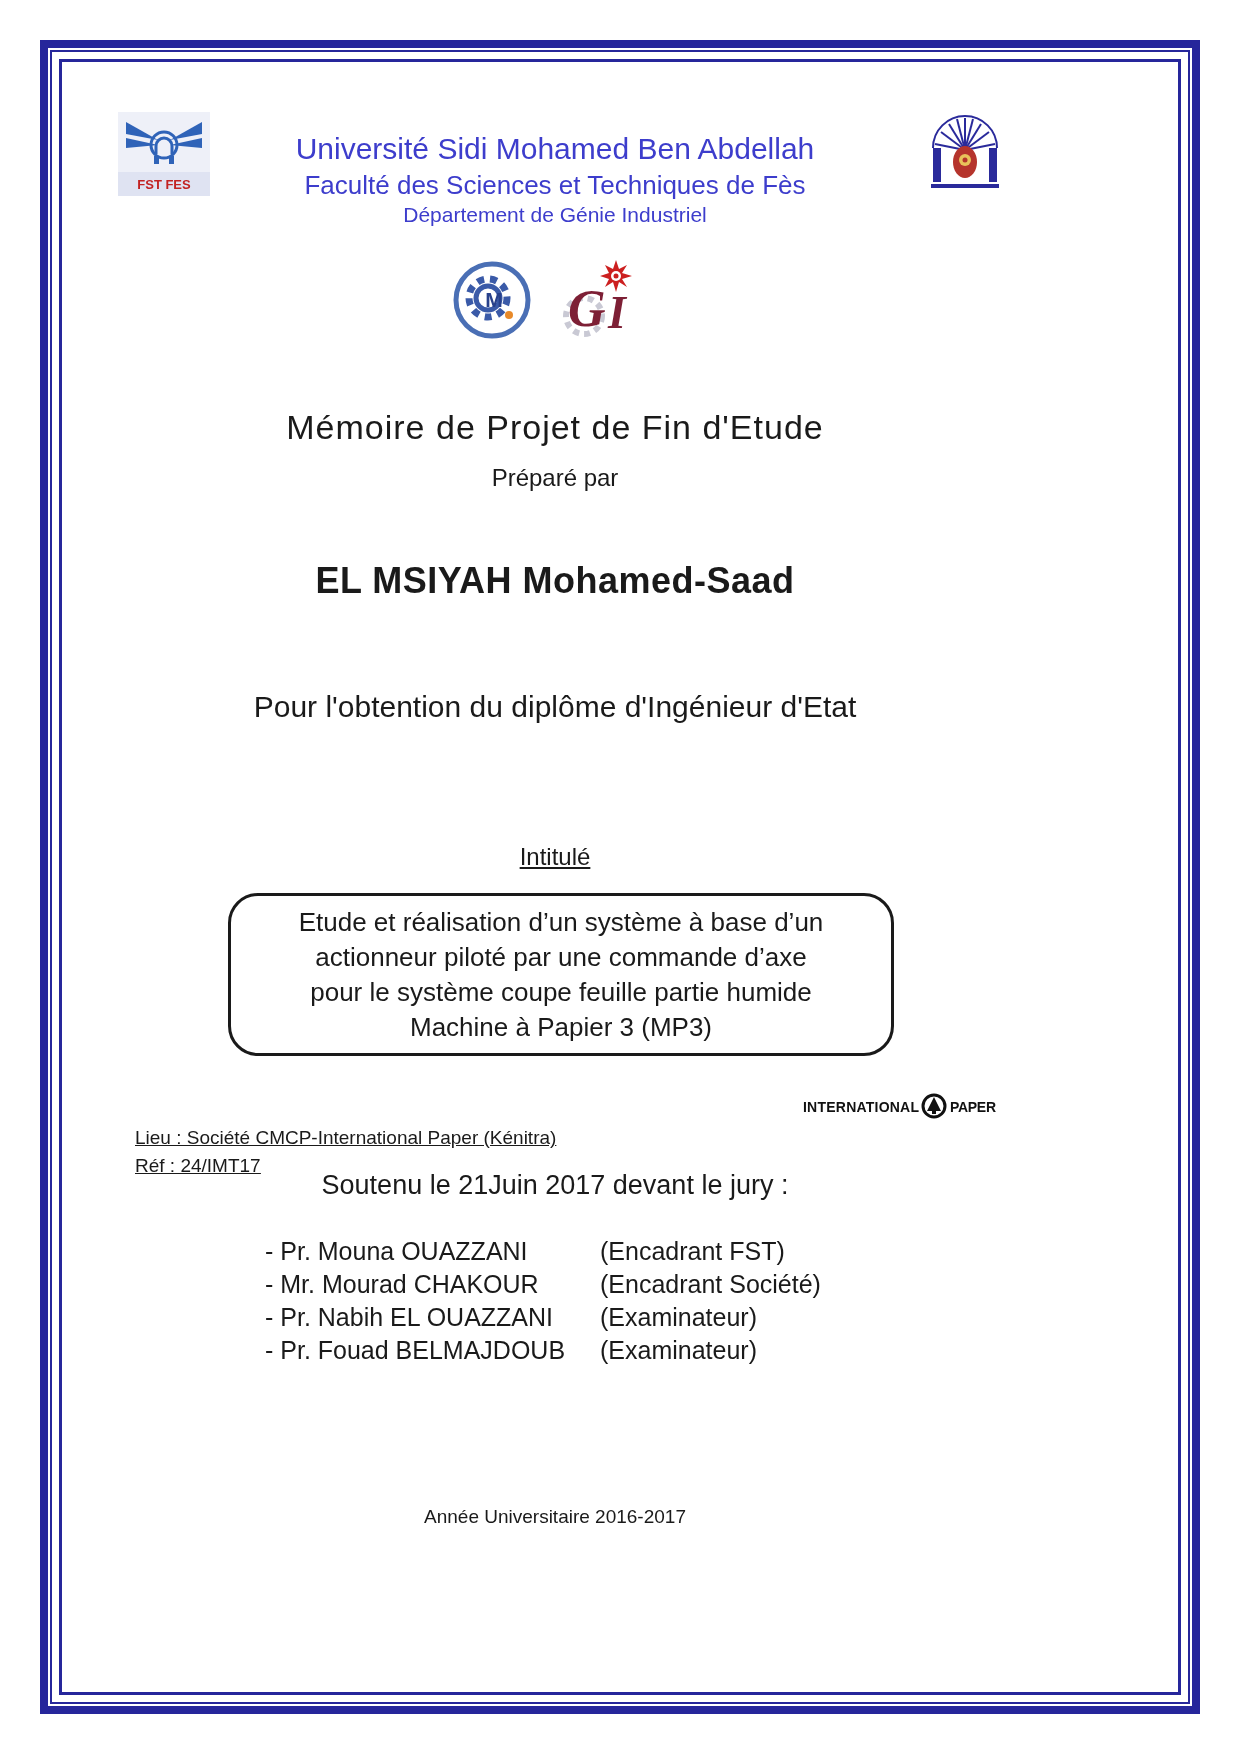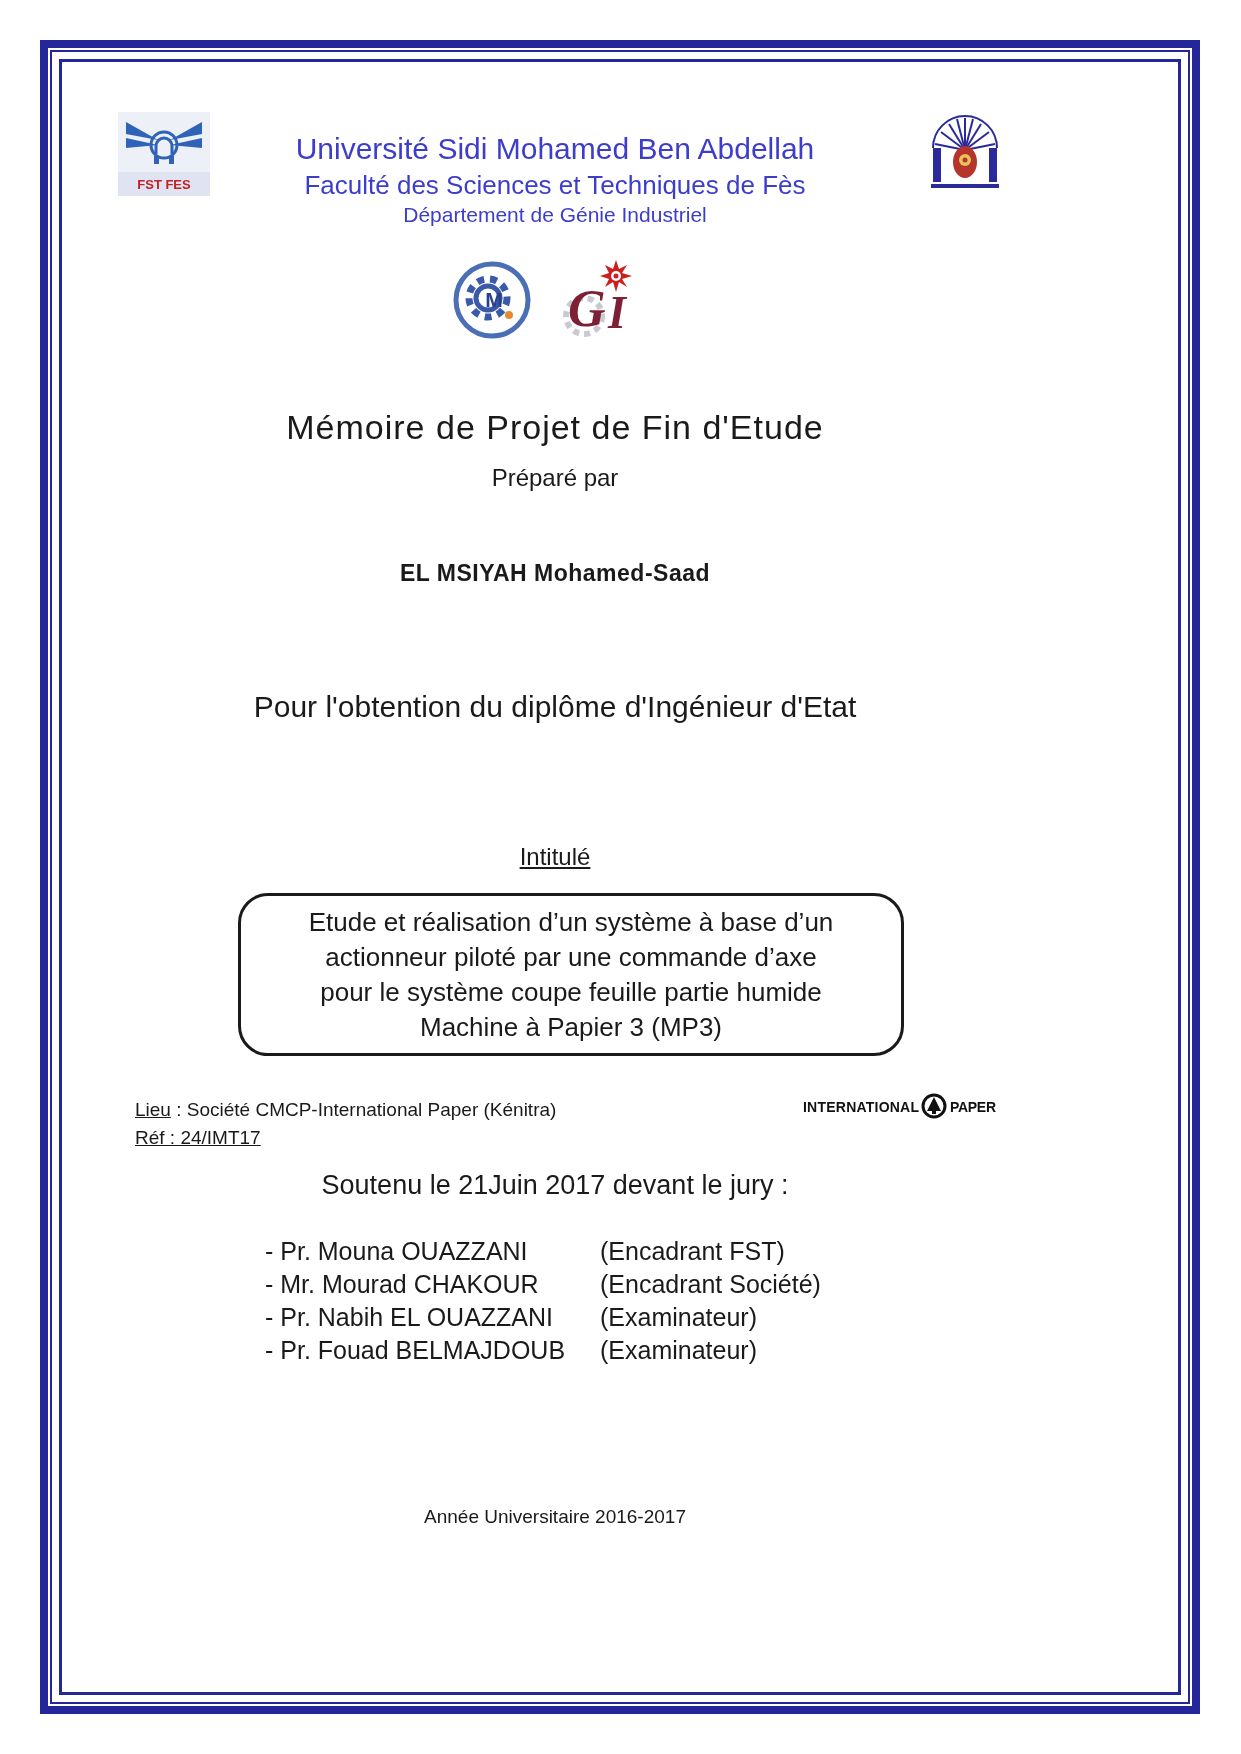--- a/index.html
+++ b/index.html
@@ -26,34 +26,34 @@
   .hl3 { top:203px; font-size:21px; color:var(--header-color,#3d3dcc); }
 
   .logo { position:absolute; }
   .logo-fst  { left:118px; top:112px; width:92px;  height:64px; }
   .logo-seal { left:922px; top:108px; width:86px;  height:88px; }
   .logo-gear { left:452px; top:260px; width:80px;  height:80px; }
   .logo-gi   { left:554px; top:256px; width:92px;  height:90px; }
 
   .memoire   { top:408px; font-size:34px; letter-spacing:1px; }
   .prepare   { top:452px; font-size:24px;margin-top:12px; }
-  .author    { top:560px; font-size:23px; font-weight:bold; letter-spacing:0.5px; }
+  .author    { top:560px; font-size:36px; font-weight:bold; letter-spacing:0.5px; }
   .degree    { top:690px; font-size:30px; }
   .specialty { top:740px; font-size:22px; }
   .intitule  { top:843px; font-size:24px; }
   .intitule span { text-decoration:underline; }
 
   .title-box {
-    position:absolute; left:238px; top:893px; width:666px; height:163px;
+    position:absolute; left:228px; top:893px; width:666px; height:163px;
     border:3px solid #1a1a1a; border-radius:30px;
     display:flex; flex-direction:column; justify-content:center;
     text-align:center; font-size:26px; line-height:35px;
   }
 
-  .lieu-block { position:absolute; left:135px; top:1096px; font-size:19px; line-height:28px; }
+  .lieu-block { position:absolute; left:135px; top:1124px; font-size:19px; line-height:28px;text-decoration:underline; }
   .u { text-decoration:underline; }
 
   .ip-logo { position:absolute; left:803px; top:1092px; width:194px; height:30px; }
 
   .soutenu { top:1170px; font-size:27px; }
 
   .jury {
     position:absolute; left:265px; top:1235px; width:640px;
     font-size:25px; line-height:33px;
   }

